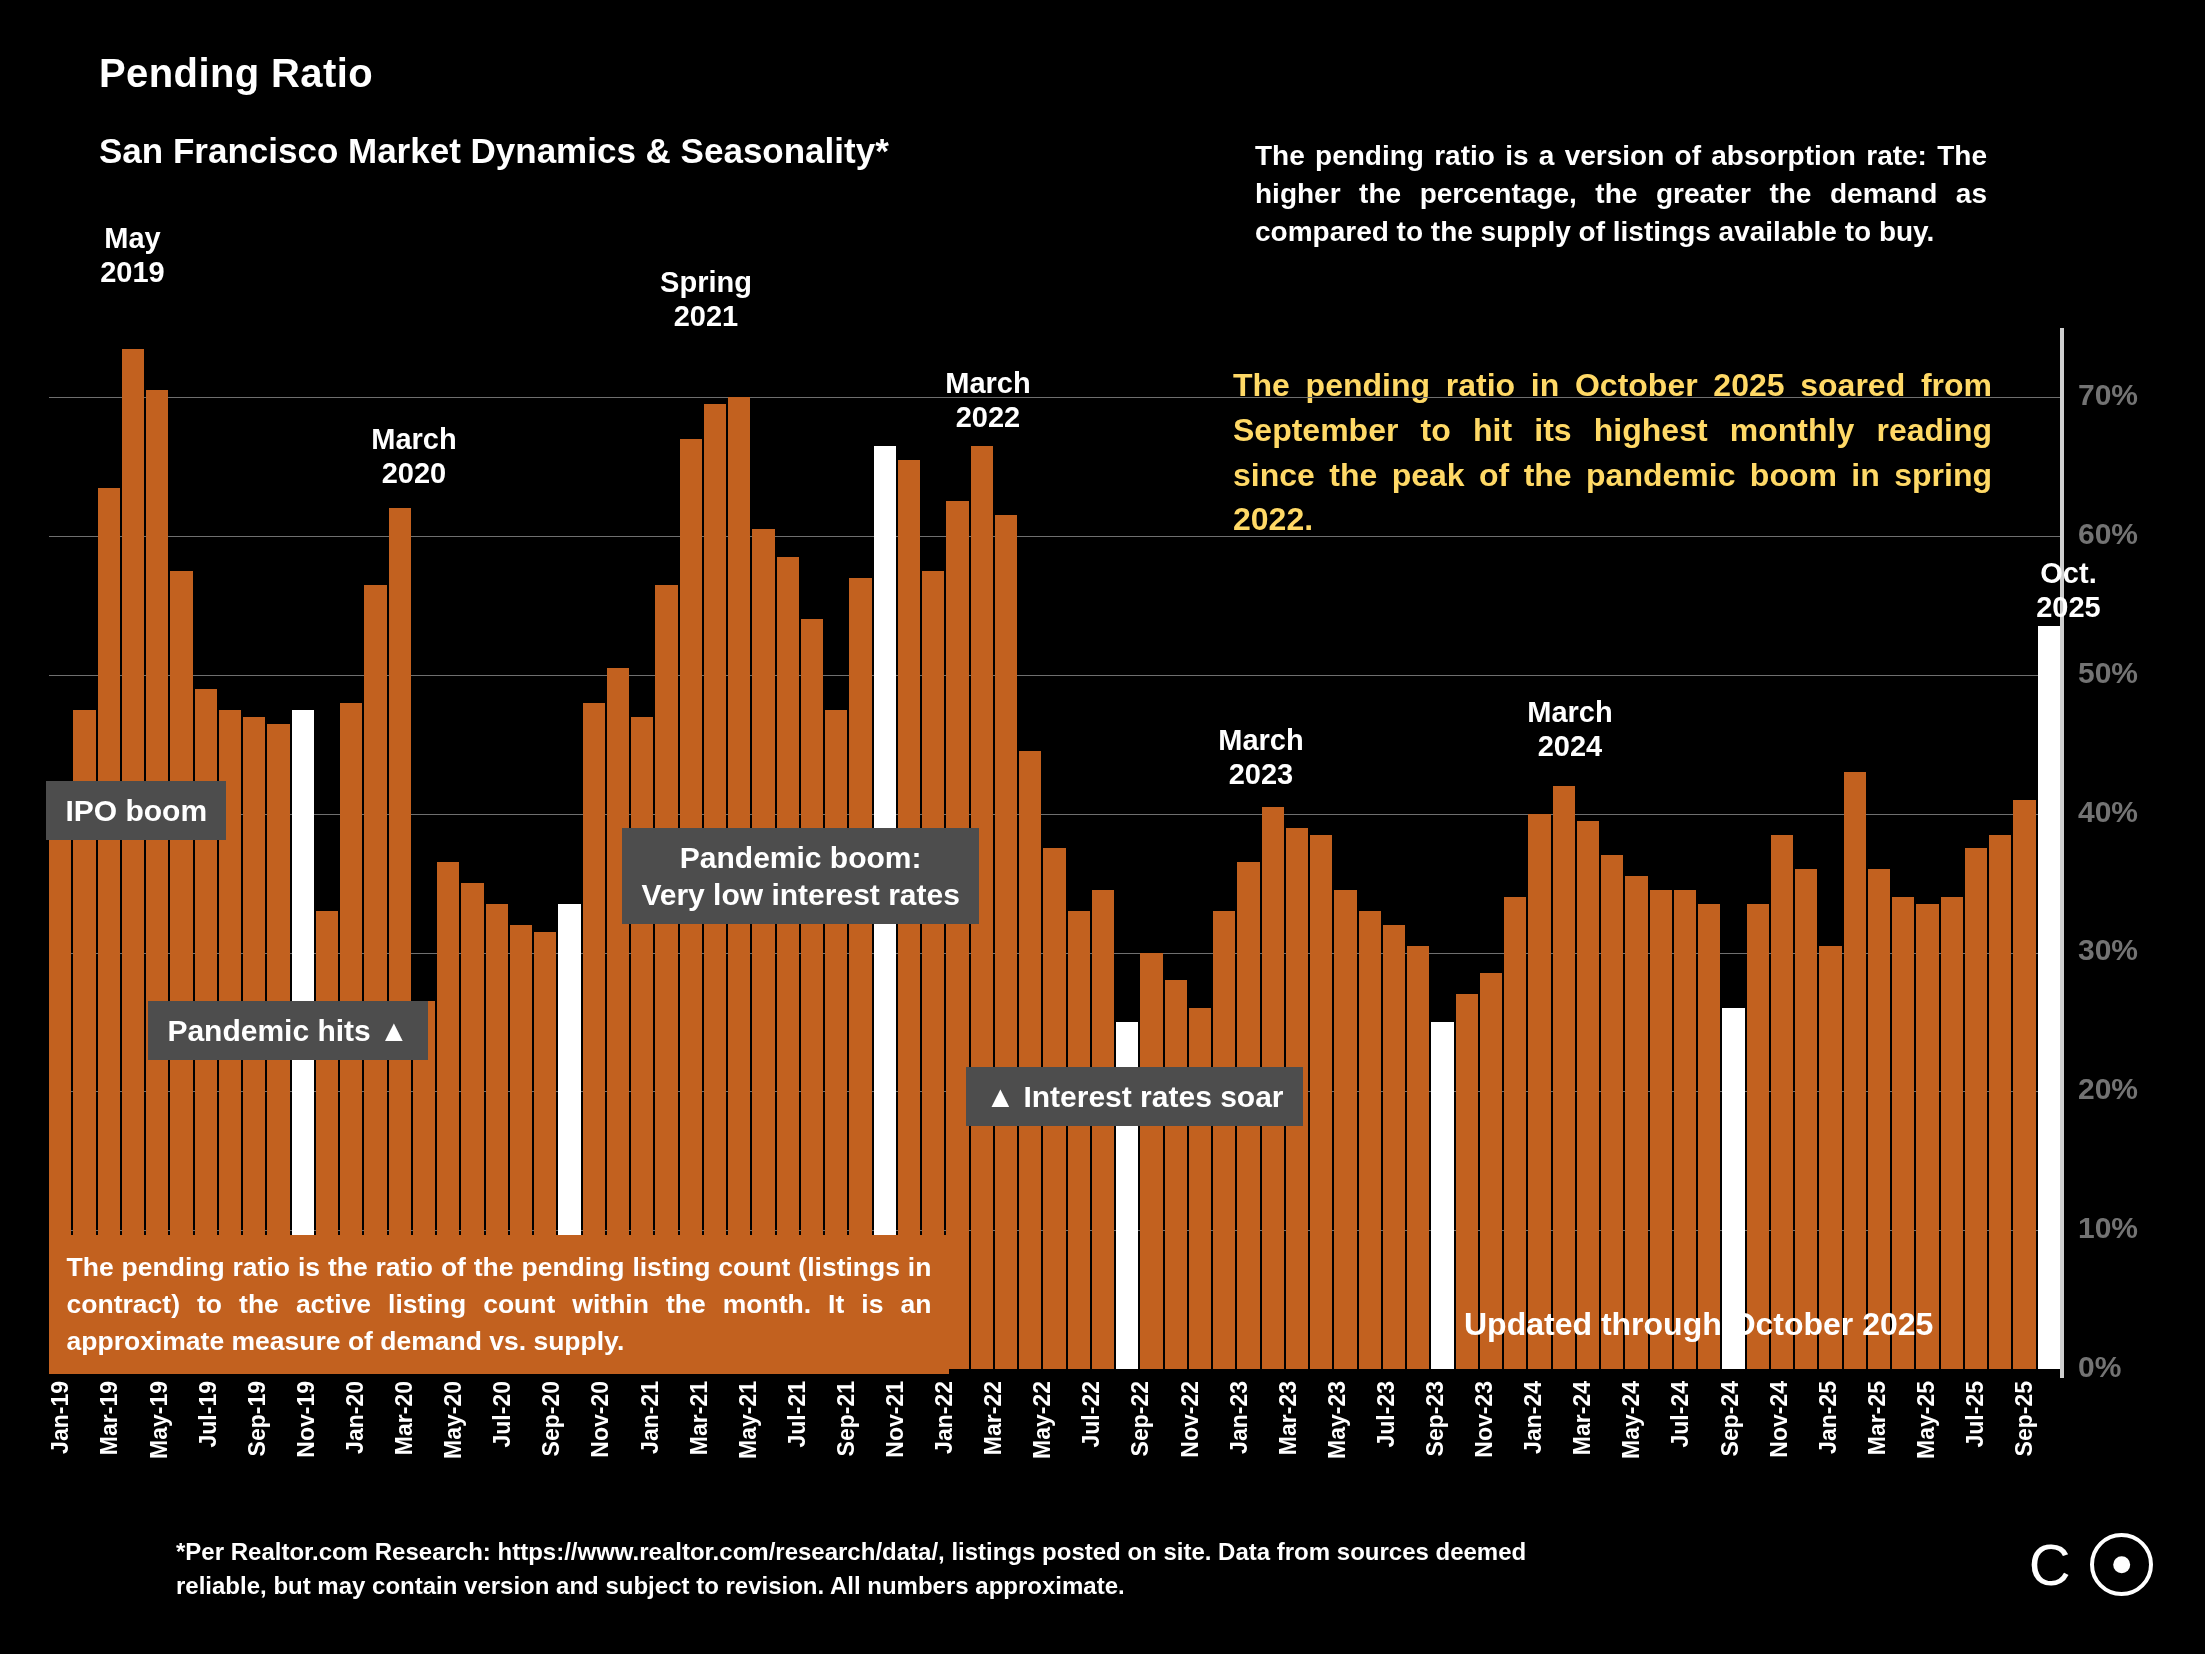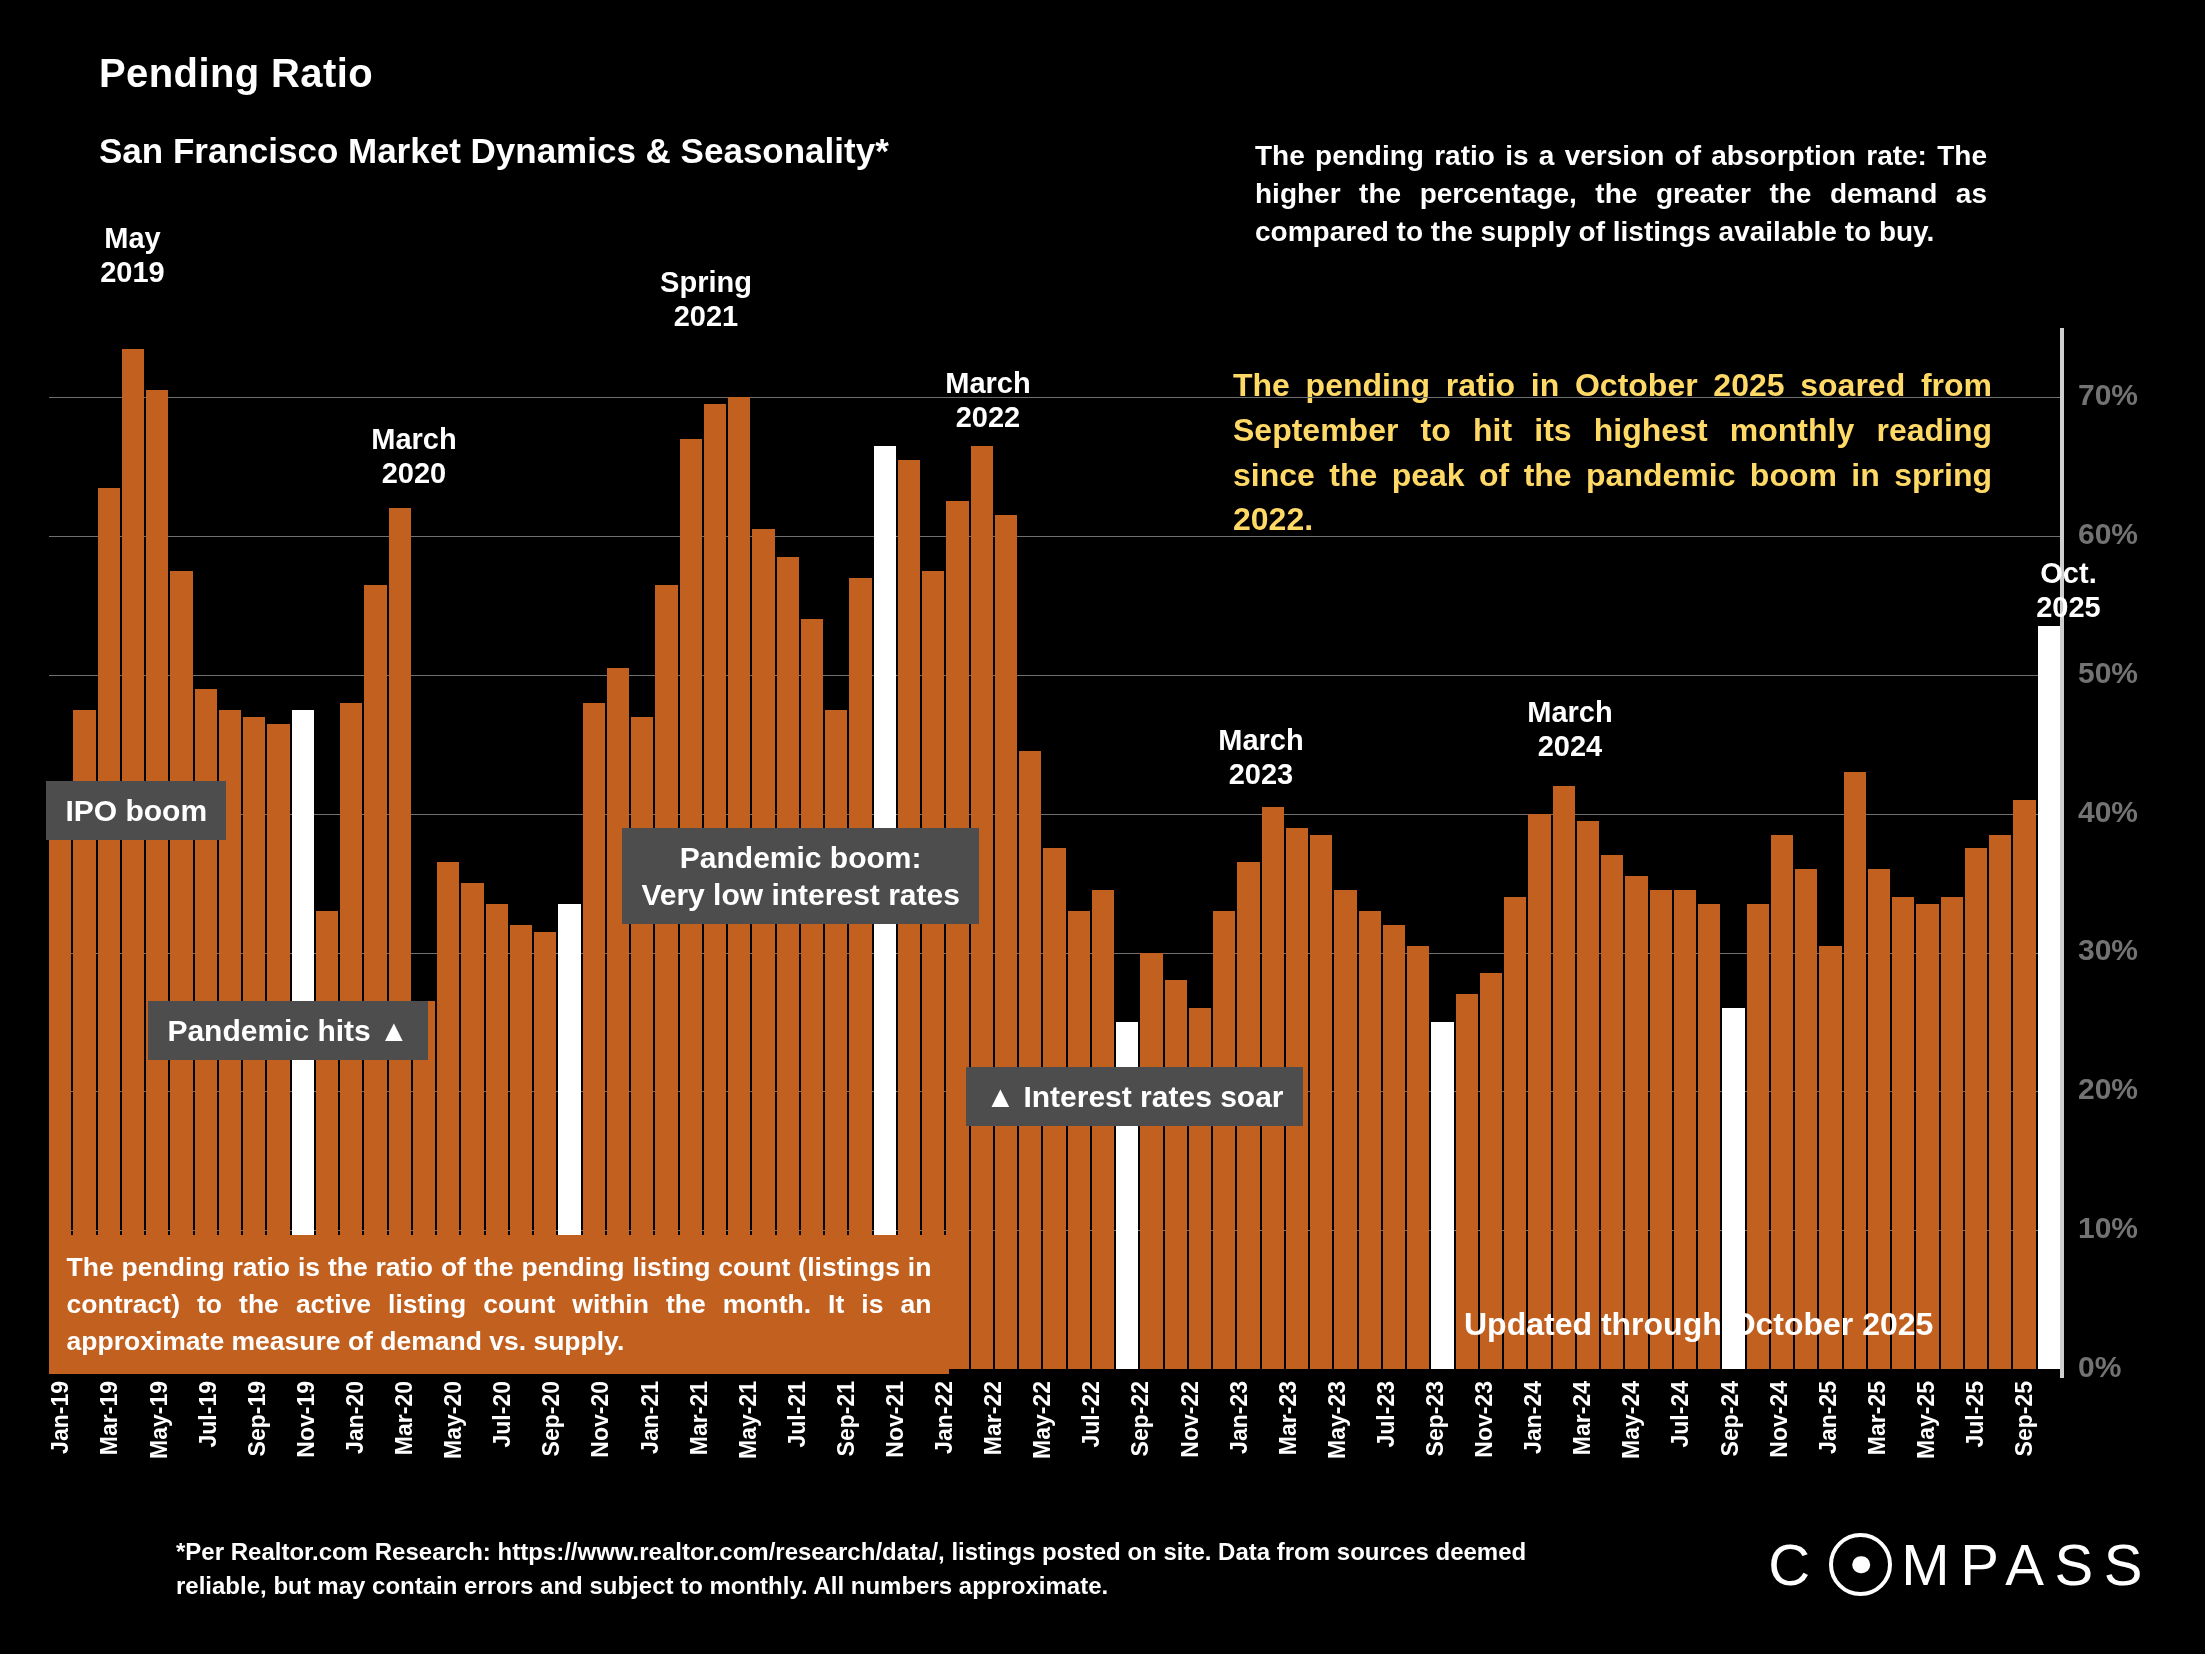--- a/index.html
+++ b/index.html
@@ -349,20 +349,19 @@
 
 <div class="ann" style="left:46px;top:781px;">IPO boom</div>
 <div class="ann" style="left:148px;top:1001px;">Pandemic hits ▲</div>
 <div class="ann" style="left:622px;top:828px;text-align:center;">Pandemic boom:
 Very low interest rates</div>
 <div class="ann" style="left:966px;top:1067px;">▲ Interest rates soar</div>
 
 <div class="orange-box">The pending ratio is the ratio of the pending listing count (listings in contract) to the active listing count within the month. It is an approximate measure of demand vs. supply.</div>
 <div class="updated">Updated through October 2025</div>
 
-<div class="footnote">*Per Realtor.com Research:  https://www.realtor.com/research/data/, listings posted on site. Data from sources deemed reliable, but may contain errors and subject to monthly. All numbers approximate.</div>
+<div class="footnote">*Per Realtor.com Research:  https://www.realtor.com/research/data/, listings posted on site. Data from sources deemed reliable, but may contain version and subject to revision. All numbers approximate.</div>
 
 <div class="compass">
   <span>C</span>
     <span class="o"></span>
-    <span>MPASS</span>
 </div>
 
 
 </body></html>

